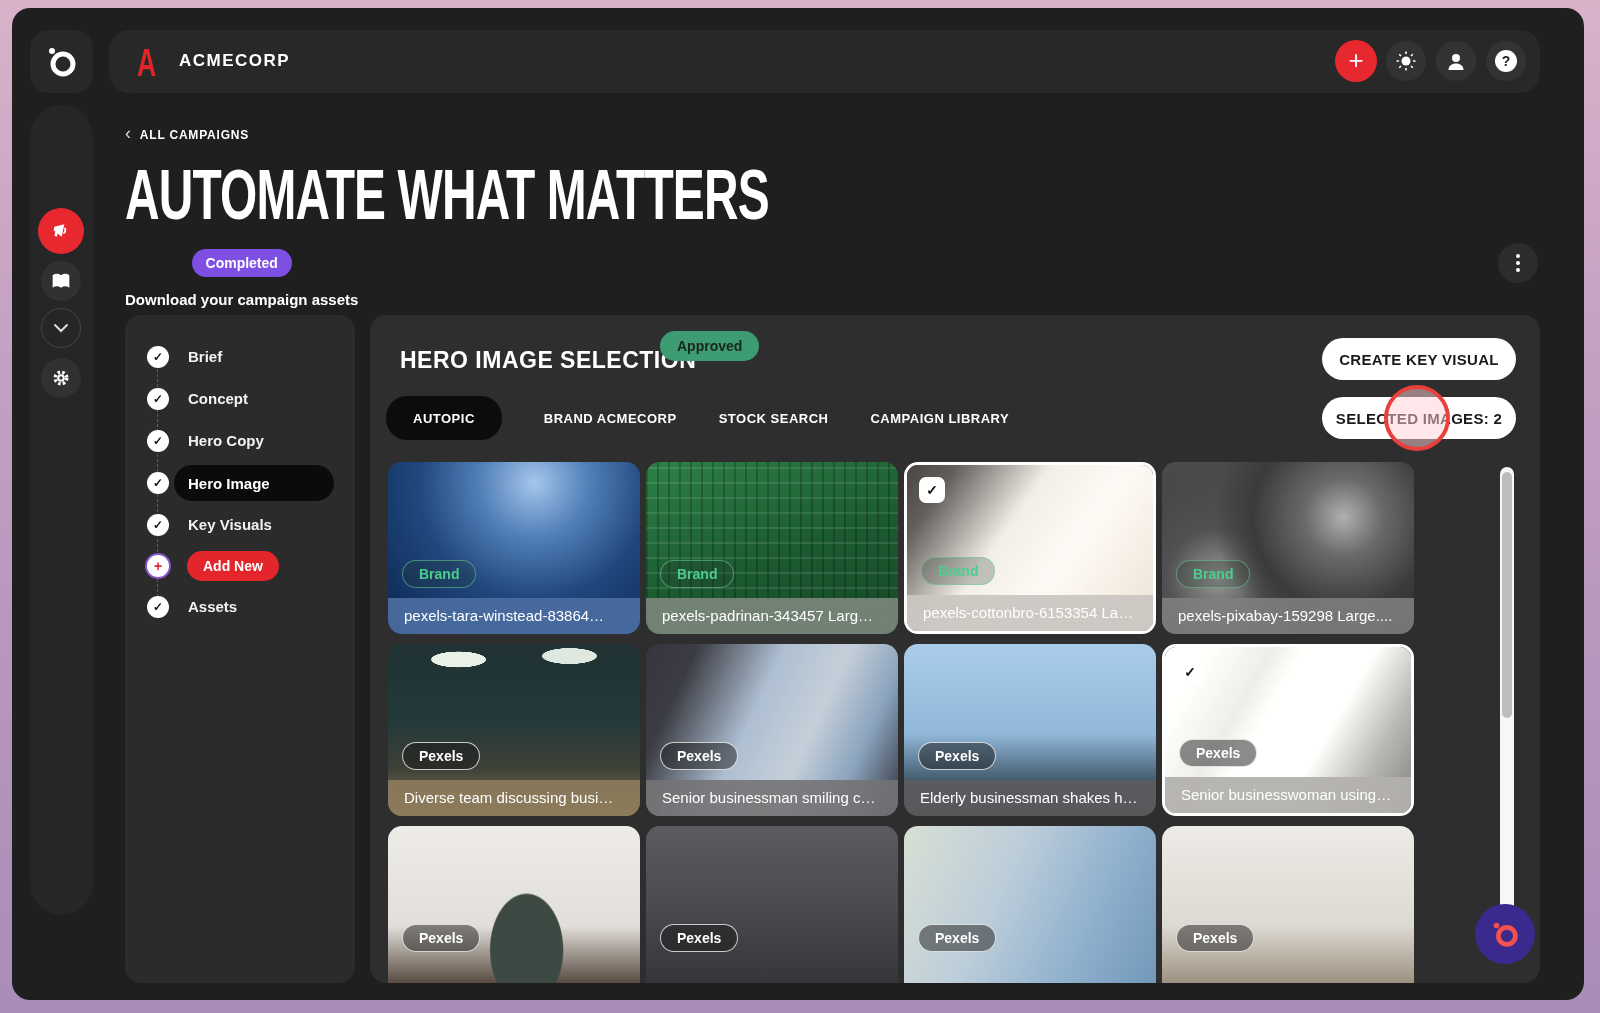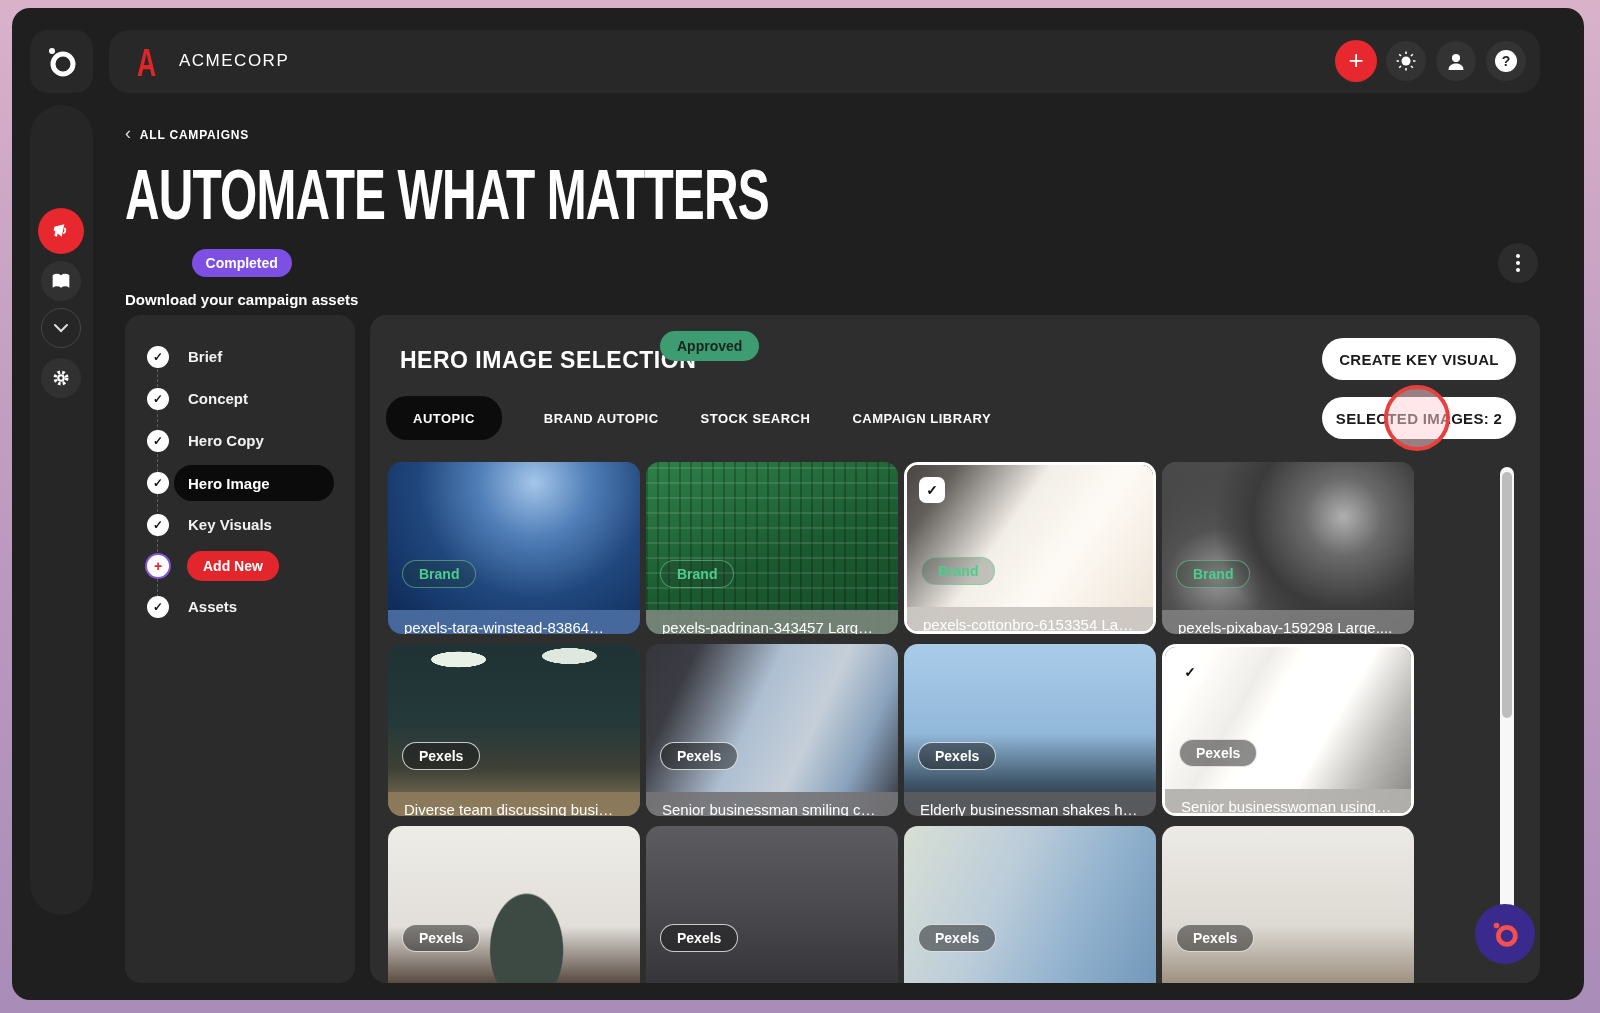--- a/index.html
+++ b/index.html
@@ -10,21 +10,21 @@
     position:relative; color:#fff;
   }
   .window {
     position:absolute; left:12px; top:8px; width:1572px; height:992px;
     background:#1f1f1f; border-radius:18px; overflow:hidden;
   }
   
   .logo-tile { position:absolute; left:18px; top:22px; width:63px; height:63px; background:#282828; border-radius:18px; display:flex; align-items:center; justify-content:center; }
   .topbar { position:absolute; left:97px; top:22px; width:1431px; height:63px; background:#282828; border-radius:20px; display:flex; align-items:center; }
   .brand-a { position:absolute; left:28px; top:11px; font-weight:900; font-size:37px; color:#e02428; display:inline-block; transform:scale(0.72,1.05); transform-origin:0 0; }
-  .brand-name { position:absolute; left:70px; top:21px; font-weight:400; font-size:17px; letter-spacing:1.5px; color:#fff; }
+  .brand-name { position:absolute; left:70px; top:21px; font-weight:700; font-size:17px; letter-spacing:1.5px; color:#fff; }
   .circ-btn { position:absolute; width:40px; height:40px; border-radius:50%; background:#333333; display:flex; align-items:center; justify-content:center; }
   .circ-btn.red { background:#e8282f; width:42px; height:42px; }
   .plus-glyph { font-size:26px; font-weight:400; color:#fff; line-height:1; margin-top:-2px; }
   .q-circle { width:22px; height:22px; border-radius:50%; background:#fff; color:#222; font-size:14px; font-weight:800; display:flex; align-items:center; justify-content:center; }
   
   .rail { position:absolute; left:18px; top:97px; width:63px; height:810px; background:#262626; border-radius:32px; }
   .rail-btn { position:absolute; left:11px; width:40px; height:40px; border-radius:50%; background:#313131; display:flex; align-items:center; justify-content:center; }
   .rail-btn.active { background:#e8282f; width:46px; height:46px; left:8px; }
   .rail-btn.outline { background:transparent; border:1px solid #454545; }
   
@@ -54,21 +54,21 @@
   .tabs { position:absolute; left:16px; top:81px; display:flex; align-items:center; }
   .tab-pill { background:#0c0c0c; color:#fff; border-radius:21px; height:44px; padding:0 27px; display:flex; align-items:center; font-size:13px; font-weight:800; letter-spacing:0.5px; }
   .tab { margin-left:42px; font-size:13px; font-weight:800; letter-spacing:0.5px; color:#fff; }
   .annotation-circle { position:absolute; left:1014px; top:70px; width:66px; height:66px; border-radius:50%; border:4px solid #e8413d; background:rgba(255,208,214,0.5); z-index:30; }
   
   .grid { position:absolute; left:18px; top:147px; width:1026px; display:grid; grid-template-columns:repeat(4,252px); grid-auto-rows:172px; column-gap:6px; row-gap:10px; }
   .card { position:relative; border-radius:14px; overflow:hidden; background:#3a3a3a; }
   .card.sel { border:3px solid #ffffff; }
   .photo { position:absolute; inset:0; }
   .card.sel .photo { filter:brightness(1.18) saturate(0.65); }
-  .caption { position:absolute; left:0; right:0; bottom:0; height:24px; line-height:36px; padding:0 16px; font-size:15px; font-weight:500; color:#fff; white-space:nowrap; overflow:hidden; text-overflow:ellipsis; }
+  .caption { position:absolute; left:0; right:0; bottom:0; height:36px; line-height:36px; padding:0 16px; font-size:15px; font-weight:500; color:#fff; white-space:nowrap; overflow:hidden; text-overflow:ellipsis; }
   .src-badge { position:absolute; left:14px; bottom:46px; padding:5px 16px; border-radius:15px; font-size:14px; font-weight:700; }
   .src-badge.brand { color:#4ccd8d; border:1px solid rgba(110,205,150,0.55); background:rgba(35,55,45,0.25); }
   .src-badge.pexels { color:#fff; border:1.5px solid rgba(255,255,255,0.75); background:rgba(25,25,25,0.5); }
   .check-box { position:absolute; left:12px; top:12px; width:26px; height:26px; border-radius:7px; background:#fff; color:#111; font-size:14px; font-weight:800; display:flex; align-items:center; justify-content:center; z-index:5; }
   
   .p1 { background:radial-gradient(circle at 58% 12%, #a4c6ea 0%, #517fb8 26%, #20477d 55%, #0a2450 100%); }
   .p2 { background-image:repeating-linear-gradient(0deg, rgba(255,255,255,0.10) 0 2px, transparent 2px 15px), repeating-linear-gradient(90deg, rgba(0,0,0,0.22) 0 2px, transparent 2px 11px), linear-gradient(160deg,#2e8048 0%,#1b5a30 55%,#154a27 100%); }
   .p3 { background:linear-gradient(125deg, #3e3a37 0%, #55504b 14%, #cfc9c1 40%, #d9d4cd 62%, #cdbfae 100%); }
   .p4 { background:radial-gradient(circle at 72% 32%, #b0b0b0 0%, #6a6a6a 18%, #3b3b3b 42%, transparent 60%), radial-gradient(circle at 22% 68%, #969696 0%, #525252 22%, transparent 55%), linear-gradient(180deg,#4a4a4a,#262626); }
   .p5 { background:radial-gradient(ellipse 45px 13px at 28% 9%, #e9f0e6 0%, #e9f0e6 60%, transparent 62%), radial-gradient(ellipse 45px 13px at 72% 7%, #dfe8de 0%, #dfe8de 60%, transparent 62%), linear-gradient(180deg, #203233 0%, #24393a 45%, #3d4036 72%, #8a7a5c 100%); }
@@ -222,21 +222,21 @@
 
   <div class="main">
     <div class="panel-heading">HERO IMAGE SELECTION</div>
     <span class="badge-approved">Approved</span>
     <button class="btn-white btn-create">CREATE KEY VISUAL</button>
     <button class="btn-white btn-selected">SELECTED IMAGES: 2</button>
     <div class="annotation-circle"></div>
 
     <div class="tabs">
       <div class="tab-pill">AUTOPIC</div>
-      <div class="tab">BRAND AUTOPIC</div>
+      <div class="tab">BRAND ACMECORP</div>
       <div class="tab">STOCK SEARCH</div>
       <div class="tab">CAMPAIGN LIBRARY</div>
     </div>
 
     <div class="grid">
 
       <div class="card">
         <div class="photo p1"></div>
         <span class="src-badge brand">Brand</span>
         <div class="caption cap1">pexels-tara-winstead-83864…</div>

